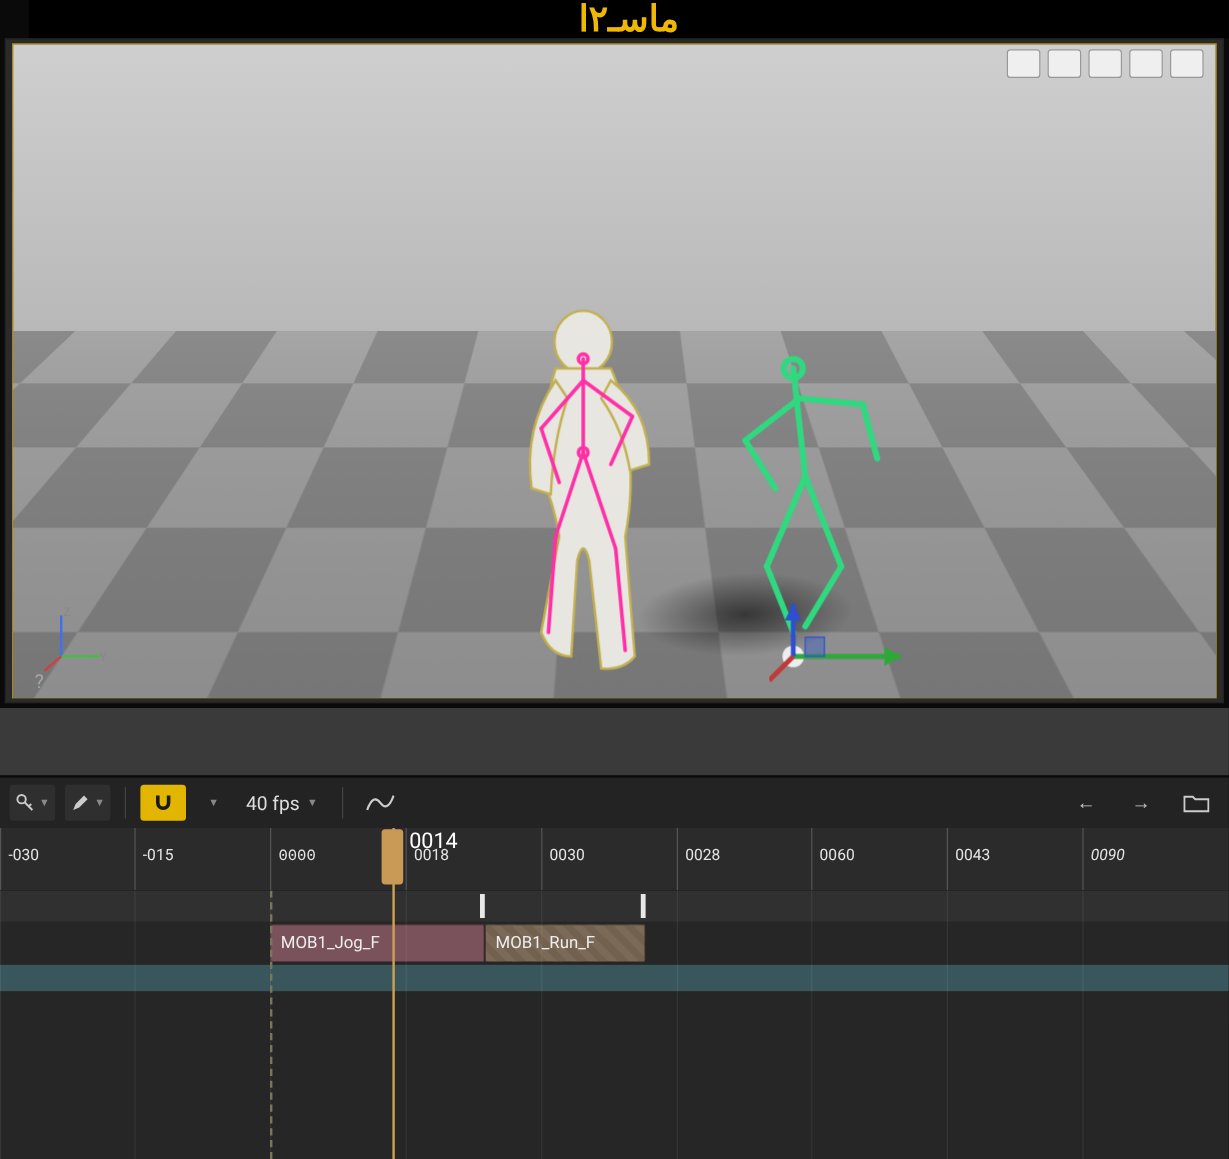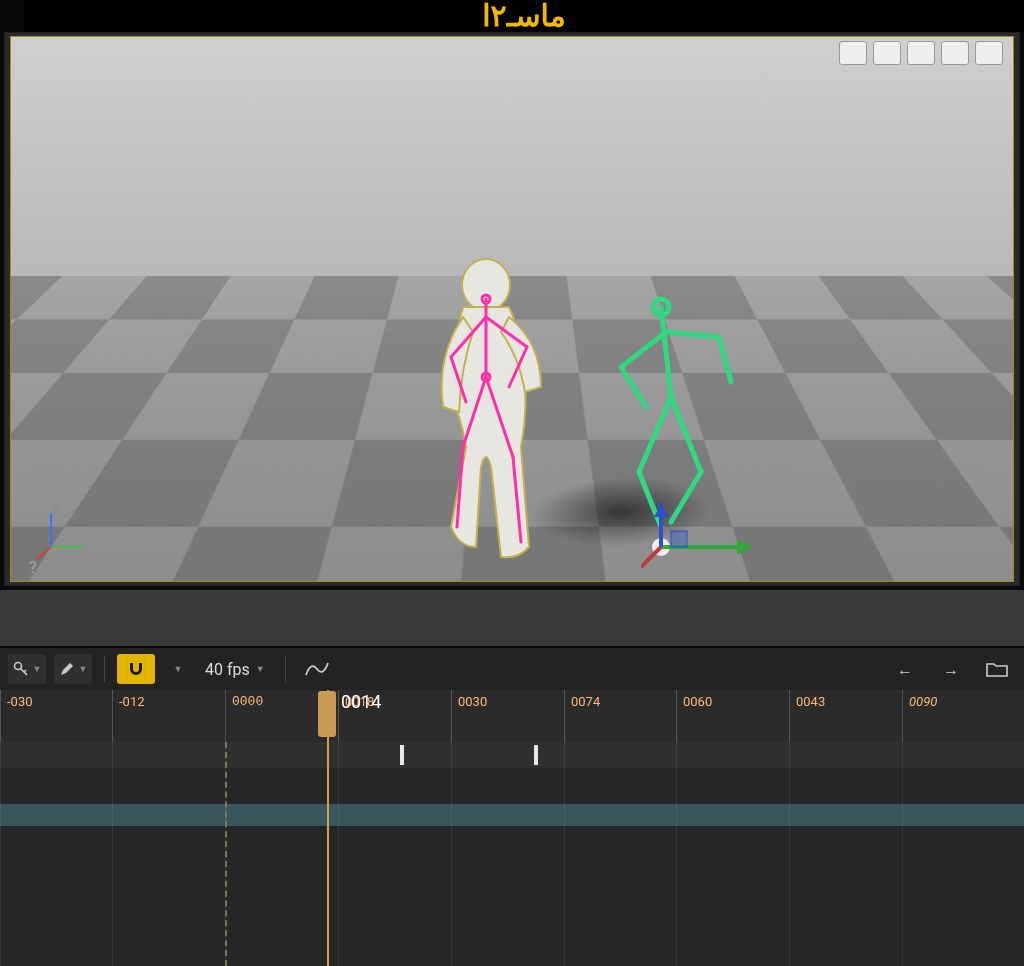--- a/index.html
+++ b/index.html
@@ -194,24 +194,24 @@
     overflow: hidden;
   }
   .ruler-tick {
     position: absolute;
     top: 0;
     height: 100%;
     border-left: 1px solid #555;
   }
   .ruler-tick .lbl {
     position: absolute;
-    top: 4px;
+    top: 16px;
     left: 6px;
     font-size: 13px;
-    color: #fdba74;
+    color: #e5e5e5;
     white-space: nowrap;
   }
 
   
   .playhead-flag {
     position: absolute;
     top: 691px;
     width: 60px;
     z-index: 30;
     pointer-events: none;
@@ -443,33 +443,33 @@
         <path d="M1 4 h7 l2 2 h11 v10 H1 Z" fill="none" stroke="#ccc" stroke-width="1.6"></path>
       </svg>
   </div>
 </div>
 
 <div class="ruler" id="ruler">
     <div class="ruler-tick" style="left: 0px;">
       <div class="lbl">-030</div>
     </div>
     <div class="ruler-tick" style="left: 112px;">
-      <div class="lbl">-012</div>
+      <div class="lbl">-015</div>
     </div>
     <div class="ruler-tick" style="left: 225px; font-family: Liberation Mono, monospace;">
       <div class="lbl">0000</div>
     </div>
     <div class="ruler-tick" style="left: 338px;">
       <div class="lbl">0018</div>
     </div>
     <div class="ruler-tick" style="left: 451px; text-align: center;">
       <div class="lbl">0030</div>
     </div>
     <div class="ruler-tick" style="left: 564px;">
-      <div class="lbl">0074</div>
+      <div class="lbl">0028</div>
     </div>
     <div class="ruler-tick" style="left: 676px; text-decoration: underline;">
       <div class="lbl">0060</div>
     </div>
     <div class="ruler-tick" style="left: 789px;">
       <div class="lbl">0043</div>
     </div>
     <div class="ruler-tick" style="left: 902px; font-style: italic;">
       <div class="lbl">0090</div>
     </div>
@@ -478,20 +478,28 @@
 <div class="playhead-line" id="playhead-line" style="left: 327px;"></div>
 <div class="playhead-flag" id="playhead-flag" style="left: 327px;">
   <div class="tab"></div>
   <div class="num">0014</div>
 </div>
 
 <div class="track-area" id="tracks">
   <div class="key-strip" id="key-strip">
       <div class="key-marker" style="left: 400px;"></div>
       <div class="key-marker" style="left: 534px;"></div>
+    </div>
+  <div class="clip-row" id="clip-row">
+      <div class="clip jog" style="left: 225px; width: 179px;">
+        <span>MOB1_Jog_F</span>
+      </div>
+      <div class="clip run" style="left: 404px; width: 134px;">
+        <span>MOB1_Run_F</span>
+      </div>
     </div>
   <div class="annot-row"></div>
 <div class="vline" style="left: 0px;"></div>
     <div class="vline" style="left: 112px;"></div>
     <div class="vline" style="left: 225px;"></div>
     <div class="vline" style="left: 338px;"></div>
     <div class="vline" style="left: 451px;"></div>
     <div class="vline" style="left: 564px;"></div>
     <div class="vline" style="left: 676px;"></div>
     <div class="vline" style="left: 789px;"></div>

